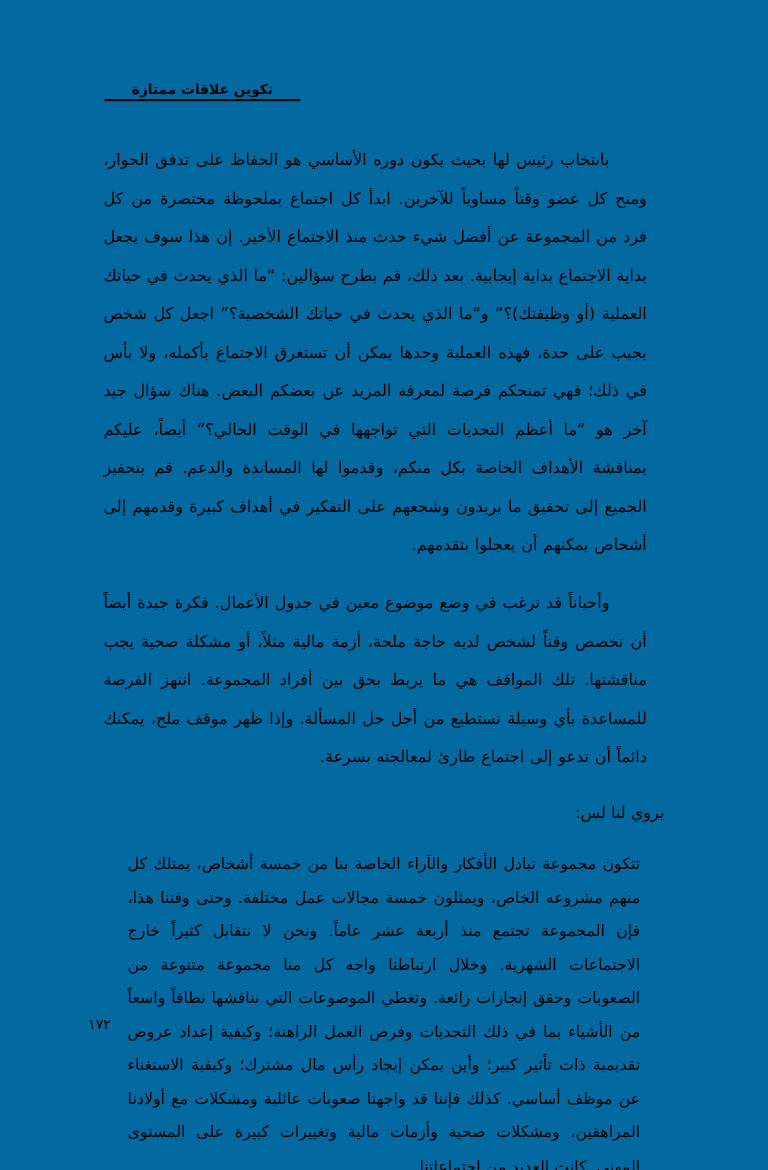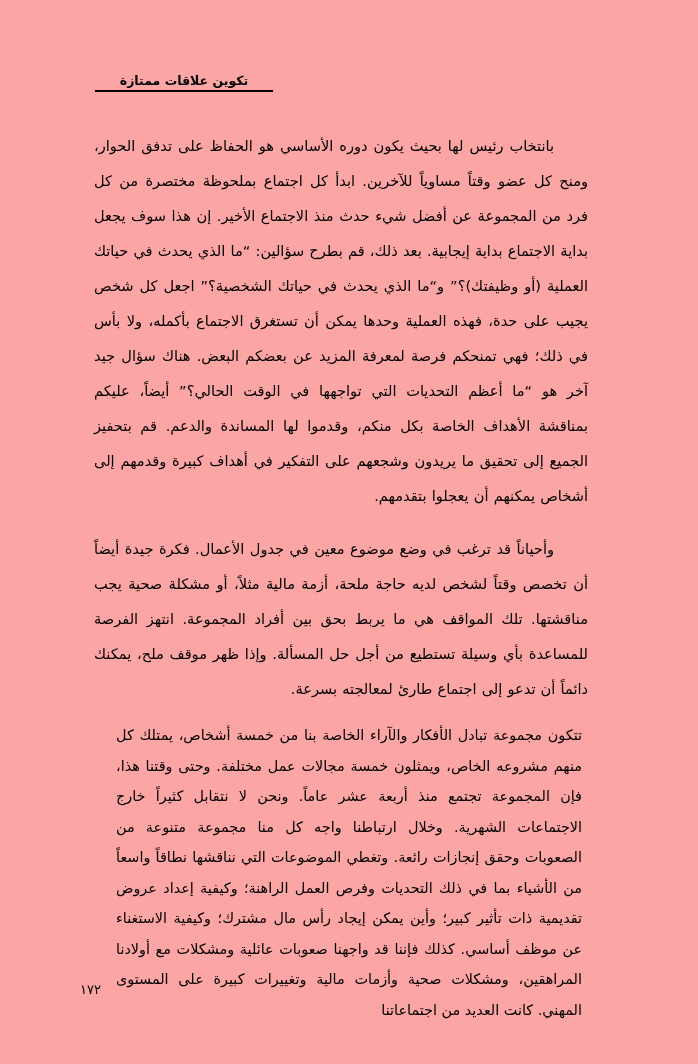--- a/index.html
+++ b/index.html
@@ -7,21 +7,21 @@
     padding: 0;
     background: #ffffff;
   }
   body {
     font-family: "DejaVu Sans", sans-serif;
   }
   .page {
     position: relative;
     width: 698px;
     height: 1064px;
-    background: #fca5a5;
+    background: #0369a1;
     overflow: hidden;
     box-sizing: border-box;
   }
 
   
   .runhead {
     position: absolute;
     top: 74px;
     left: 95px;
     width: 178px;
@@ -96,21 +96,21 @@
     line-height: 30.5px;
     color: #000000;
     text-align: justify;
     letter-spacing: 0.2px;
   }
 
   
   .folio {
     position: absolute;
     left: 80px;
-    top: 982px;
+    top: 924px;
     font-family: "DejaVu Sans", sans-serif;
     font-size: 13px;
     color: #000000;
     direction: rtl;
   }
 </style>
 </head>
 <body>
 
 <div class="page">
@@ -119,20 +119,21 @@
     <div class="runhead-title">تكوين علاقات ممتازة</div>
     <div class="runhead-rule"></div>
   </div>
 
   <div class="content">
 
     <p class="para indent-first">بانتخاب رئيس لها بحيث يكون دوره الأساسي هو الحفاظ على تدفق الحوار، ومنح كل عضو وقتاً مساوياً للآخرين. ابدأ كل اجتماع بملحوظة مختصرة من كل فرد من المجموعة عن أفضل شيء حدث منذ الاجتماع الأخير. إن هذا سوف يجعل بداية الاجتماع بداية إيجابية. بعد ذلك، قم بطرح سؤالين: “ما الذي يحدث في حياتك العملية (أو وظيفتك)؟” و“ما الذي يحدث في حياتك الشخصية؟” اجعل كل شخص يجيب على حدة، فهذه العملية وحدها يمكن أن تستغرق الاجتماع بأكمله، ولا بأس في ذلك؛ فهي تمنحكم فرصة لمعرفة المزيد عن بعضكم البعض. هناك سؤال جيد آخر هو “ما أعظم التحديات التي تواجهها في الوقت الحالي؟” أيضاً، عليكم بمناقشة الأهداف الخاصة بكل منكم، وقدموا لها المساندة والدعم. قم بتحفيز الجميع إلى تحقيق ما يريدون وشجعهم على التفكير في أهداف كبيرة وقدمهم إلى أشخاص يمكنهم أن يعجلوا بتقدمهم.</p>
 
     <p class="para indent-first">وأحياناً قد ترغب في وضع موضوع معين في جدول الأعمال. فكرة جيدة أيضاً أن تخصص وقتاً لشخص لديه حاجة ملحة، أزمة مالية مثلاً، أو مشكلة صحية يجب مناقشتها. تلك المواقف هي ما يربط بحق بين أفراد المجموعة. انتهز الفرصة للمساعدة بأي وسيلة تستطيع من أجل حل المسألة. وإذا ظهر موقف ملح، يمكنك دائماً أن تدعو إلى اجتماع طارئ لمعالجته بسرعة.</p>
 
+    <div class="speaker-line">يروي لنا لس:</div>
 
     <div class="quote-block">
       <p>تتكون مجموعة تبادل الأفكار والآراء الخاصة بنا من خمسة أشخاص، يمتلك كل منهم مشروعه الخاص، ويمثلون خمسة مجالات عمل مختلفة. وحتى وقتنا هذا، فإن المجموعة تجتمع منذ أربعة عشر عاماً. ونحن لا نتقابل كثيراً خارج الاجتماعات الشهرية. وخلال ارتباطنا واجه كل منا مجموعة متنوعة من الصعوبات وحقق إنجازات رائعة. وتغطي الموضوعات التي نناقشها نطاقاً واسعاً من الأشياء بما في ذلك التحديات وفرص العمل الراهنة؛ وكيفية إعداد عروض تقديمية ذات تأثير كبير؛ وأين يمكن إيجاد رأس مال مشترك؛ وكيفية الاستغناء عن موظف أساسي. كذلك فإننا قد واجهنا صعوبات عائلية ومشكلات مع أولادنا المراهقين، ومشكلات صحية وأزمات مالية وتغييرات كبيرة على المستوى المهني. كانت العديد من اجتماعاتنا</p>
     </div>
 
   </div>
 
   <div class="folio">١٧٢</div>
 
 </div>

